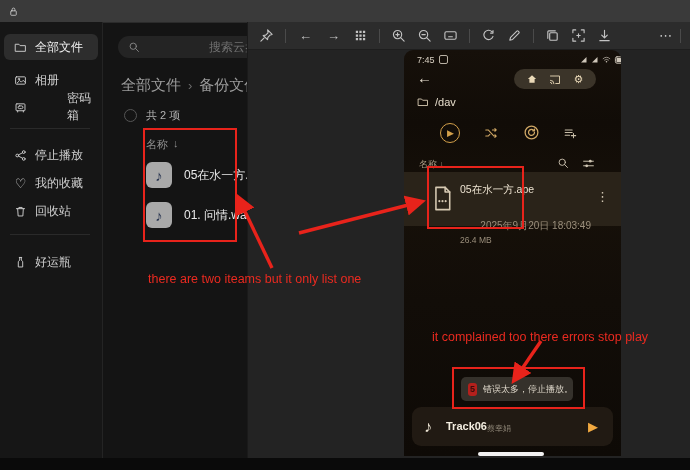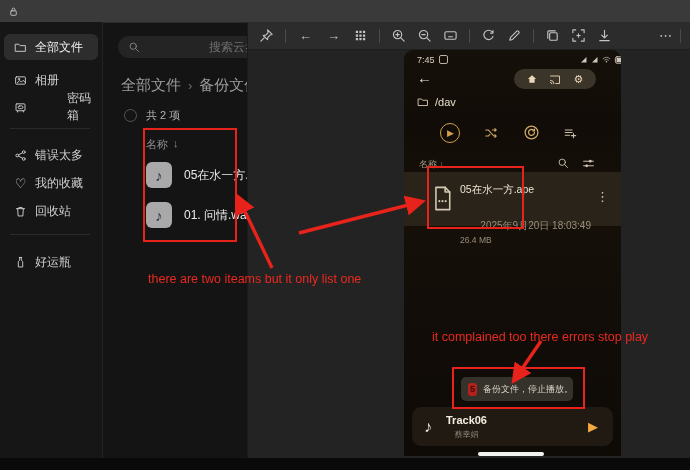--- a/index.html
+++ b/index.html
@@ -98,21 +98,21 @@
   <div class="side-div" style="top:106px;"></div>
   <div class="side-item" style="top:121px;">
     <span class="sic">
         <svg class="ic" viewBox="0 0 16 16">
           <circle cx="4" cy="8" r="1.7"></circle>
           <circle cx="12" cy="3.8" r="1.7"></circle>
           <circle cx="12" cy="12.2" r="1.7"></circle>
           <path d="M5.6 7.2l4.8-2.5M5.6 8.8l4.8 2.5"></path>
         </svg>
       </span>
-    <span>错误太多</span>
+    <span>停止播放</span>
   </div>
   <div class="side-item" style="top:149px;">
     <span class="sic" style="font-size:13px;line-height:13px;text-align:center;">♡</span>
     <span>我的收藏</span>
   </div>
   <div class="side-item" style="top:177px;">
     <span class="sic">
         <svg class="ic" viewBox="0 0 16 16">
           <path d="M3 4.5h10M6 4.5V3h4v1.5M4.5 4.5l.6 9h5.8l.6-9"></path>
         </svg>
@@ -335,26 +335,26 @@
           </svg>
         </span>
       <span style="position:absolute;left:56px;top:11px;font-size:10.5px;color:#ece2d0;">05在水一方.ape</span>
       <span style="position:absolute;left:56px;top:29px;font-size:8.5px;color:#9a8e7b;margin-top:34px;">26.4 MB</span>
       <span style="position:absolute;right:30px;top:47px;font-size:10px;color:#9a8e7b;">2025年9月20日 18:03:49</span>
       <span style="position:absolute;right:12px;top:17px;font-size:13px;color:#cfc4b0;">⋮</span>
     </div>
 
     <div id="ptoast" class="ph-abs">
       <span style="width:13px;height:13px;background:#b4201c;border-radius:3px;margin-left:7px;color:#3a0c0a;font-size:9px;font-weight:bold;display:flex;align-items:center;justify-content:center;">5</span>
-      <span style="font-size:9px;color:#dcd5c8;margin-left:6px;white-space:nowrap;">备份文件，停止播放。</span>
+      <span style="font-size:9px;color:#dcd5c8;margin-left:6px;white-space:nowrap;">错误太多，停止播放。</span>
     </div>
 
     <div id="pplayer" class="ph-abs">
       <span style="font-size:16px;color:#efe7d6;margin-left:12px;">♪</span>
-      <span style="margin-left:14px;display:flex;flex-direction:column;align-items:center;">
+      <span style="margin-left:14px;display:flex;flex-direction:row;">
         <span style="font-size:11px;font-weight:bold;color:#f4eee1;">Track06</span>
         <span style="font-size:8px;color:#92897a;margin-top:3px;">蔡幸娟</span>
       </span>
       <span style="flex:1"></span>
       <span style="font-size:13px;color:#f2a940;margin-right:15px;">▶</span>
     </div>
     <div id="phomebar" class="ph-abs"></div>
   </div>
 </div>
 

